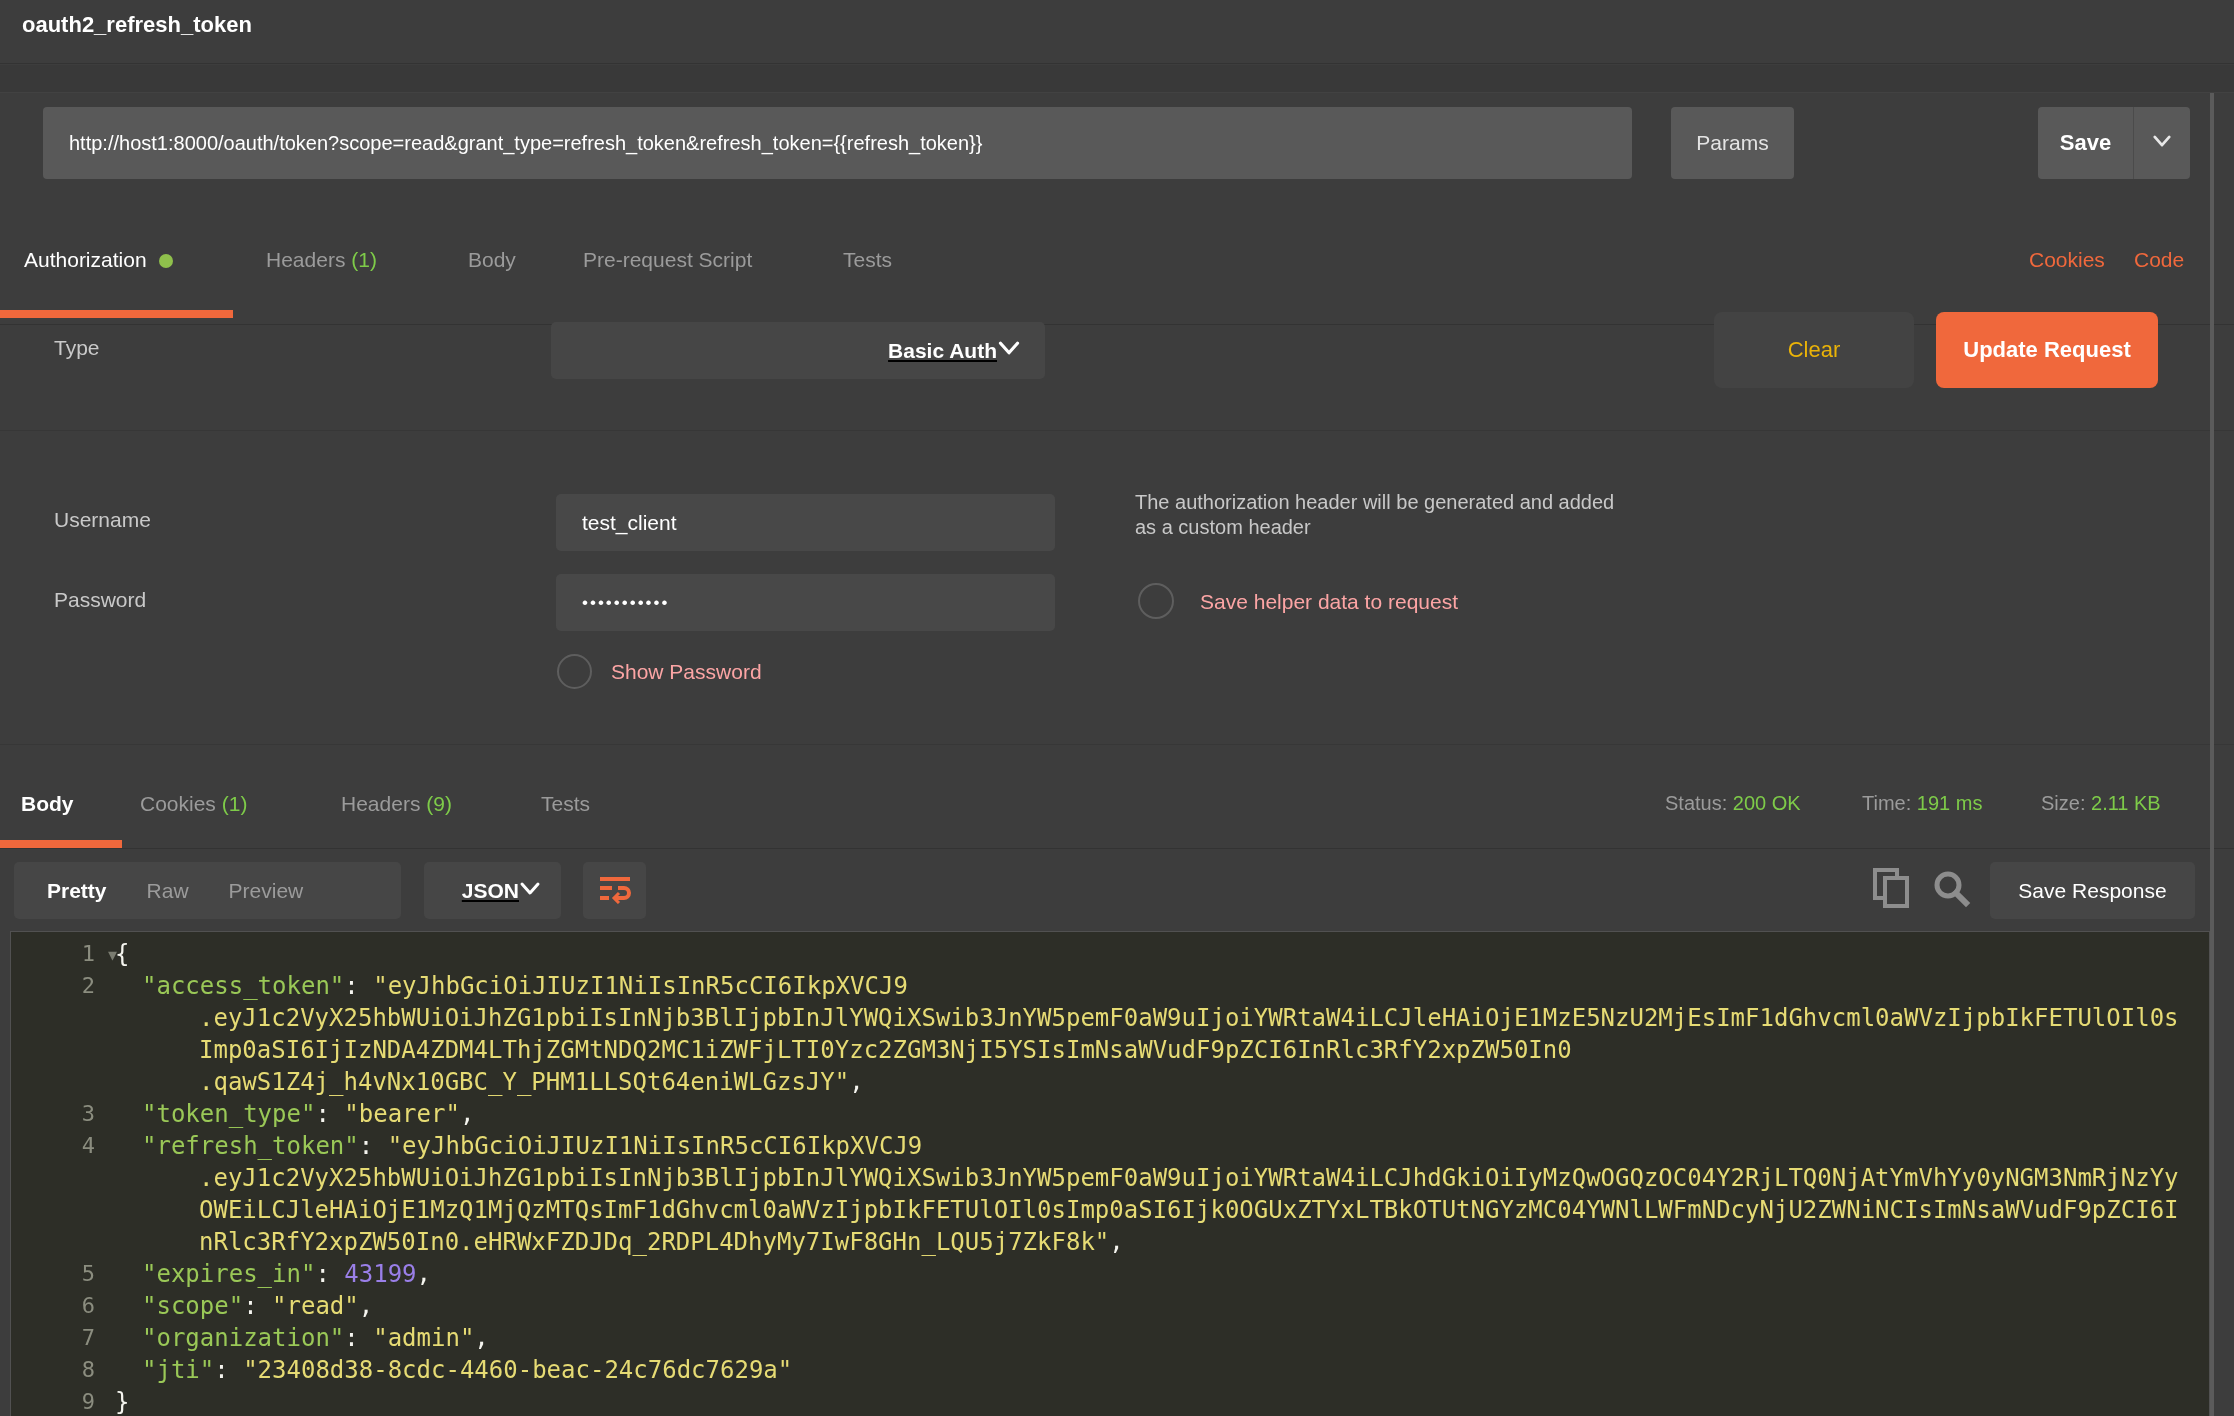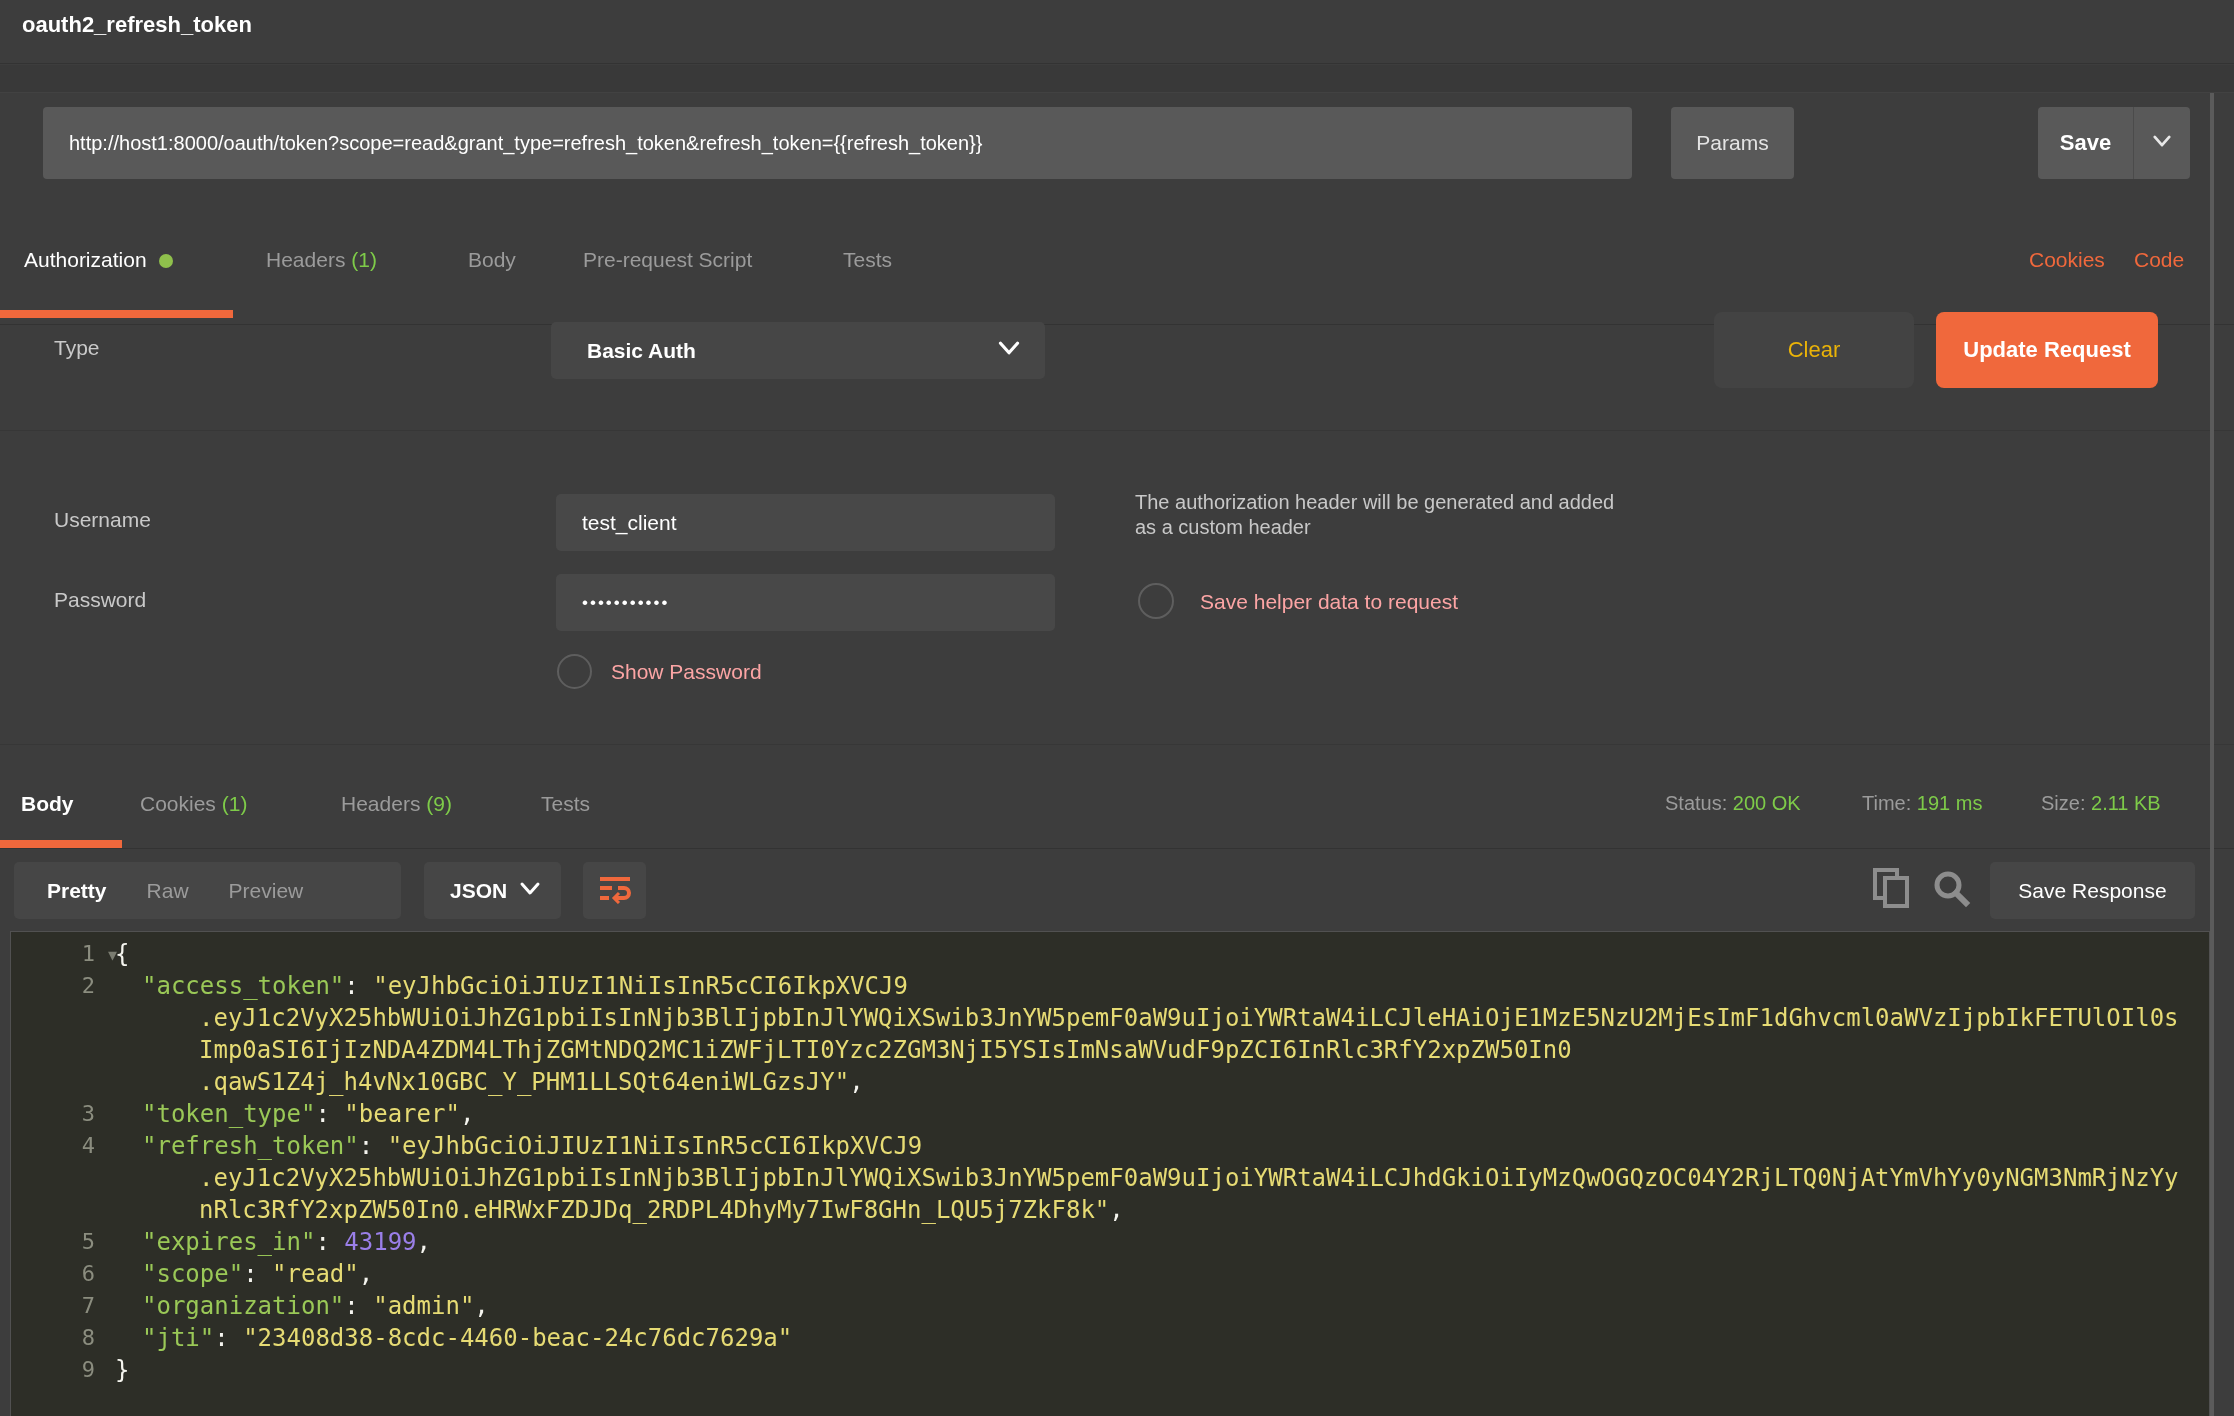--- a/index.html
+++ b/index.html
@@ -41,21 +41,21 @@
   .reqtabs{position:absolute;left:0;top:224px;width:2234px;height:101px;border-bottom:1px solid var(--line);}
   .tab{position:absolute;top:24px;font-size:21px;color:var(--muted);cursor:pointer;white-space:nowrap;}
   .tab .cnt{color:var(--green);}
   .tab.active{color:var(--txt);}
   .tab-underline{position:absolute;left:0;top:86px;width:233px;height:8px;background:var(--accent);}
   .authdot{display:inline-block;width:14px;height:14px;border-radius:50%;background:#8fc04c;margin-left:12px;vertical-align:middle;}
   .toplinks{position:absolute;top:24px;font-size:21px;color:var(--accent);cursor:pointer;}
 
   
   .flabel{position:absolute;font-size:21px;color:var(--label);}
-  .dropdown{position:absolute;background:var(--ctl);border-radius:5px;display:flex;align-items:center;justify-content:space-between;padding:0 24px 0 36px;cursor:pointer;}
+  .dropdown{position:absolute;background:var(--ctl);border-radius:5px;display:flex;align-items:center;justify-content:flex-end;padding:0 24px 0 36px;cursor:pointer;text-decoration:underline;}
   .dropdown .v{color:var(--txt);font-size:21px;font-weight:bold;}
   .pbtn{position:absolute;border:none;border-radius:8px;font-size:22px;cursor:pointer;font-family:"Liberation Sans",sans-serif;}
   .clear{left:1714px;top:312px;width:200px;height:76px;background:var(--btn-dark);color:#eab308;}
   .update{left:1936px;top:312px;width:222px;height:76px;background:var(--accent);color:var(--txt);font-weight:bold;}
   .divider{position:absolute;left:0;width:2234px;height:1px;background:#373737;}
   .tinput{position:absolute;background:#484848;border:none;border-radius:5px;color:var(--txt);font-size:21px;padding:0 26px;outline:none;font-family:"Liberation Sans",sans-serif;}
   .radio{position:absolute;width:35px;height:35px;border-radius:50%;border:2px solid #5e5e5e;background:transparent;cursor:pointer;}
   .rlabel{position:absolute;font-size:21px;color:#fca5a5;}
   .helper-note{position:absolute;left:1135px;top:490px;width:480px;font-size:20px;line-height:25px;color:#c8c8c8;}
 
@@ -216,20 +216,21 @@
 
   <div class="code" id="code-lines">
       <div class="cl i0"><span class="g">1<span class="fold">▼</span></span><span class="ct"><span class="tk-punc">{</span></span></div>
       <div class="cl i1"><span class="g">2</span><span class="ct"><span class="tk-key">"access_token"</span><span class="tk-punc">: </span><span class="tk-str">"eyJhbGciOiJIUzI1NiIsInR5cCI6IkpXVCJ9</span></span></div>
       <div class="cl i2"><span class="g"></span><span class="ct"><span class="tk-str">.eyJ1c2VyX25hbWUiOiJhZG1pbiIsInNjb3BlIjpbInJlYWQiXSwib3JnYW5pemF0aW9uIjoiYWRtaW4iLCJleHAiOjE1MzE5NzU2MjEsImF1dGhvcml0aWVzIjpbIkFETUlOIl0s</span></span></div>
       <div class="cl i2"><span class="g"></span><span class="ct"><span class="tk-str">Imp0aSI6IjIzNDA4ZDM4LThjZGMtNDQ2MC1iZWFjLTI0Yzc2ZGM3NjI5YSIsImNsaWVudF9pZCI6InRlc3RfY2xpZW50In0</span></span></div>
       <div class="cl i2"><span class="g"></span><span class="ct"><span class="tk-str">.qawS1Z4j_h4vNx10GBC_Y_PHM1LLSQt64eniWLGzsJY"</span><span class="tk-punc">,</span></span></div>
       <div class="cl i1"><span class="g">3</span><span class="ct"><span class="tk-key">"token_type"</span><span class="tk-punc">: </span><span class="tk-str">"bearer"</span><span class="tk-punc">,</span></span></div>
       <div class="cl i1"><span class="g">4</span><span class="ct"><span class="tk-key">"refresh_token"</span><span class="tk-punc">: </span><span class="tk-str">"eyJhbGciOiJIUzI1NiIsInR5cCI6IkpXVCJ9</span></span></div>
       <div class="cl i2"><span class="g"></span><span class="ct"><span class="tk-str">.eyJ1c2VyX25hbWUiOiJhZG1pbiIsInNjb3BlIjpbInJlYWQiXSwib3JnYW5pemF0aW9uIjoiYWRtaW4iLCJhdGkiOiIyMzQwOGQzOC04Y2RjLTQ0NjAtYmVhYy0yNGM3NmRjNzYy</span></span></div>
+      <div class="cl i2"><span class="g"></span><span class="ct"><span class="tk-str">OWEiLCJleHAiOjE1MzQ1MjQzMTQsImF1dGhvcml0aWVzIjpbIkFETUlOIl0sImp0aSI6Ijk0OGUxZTYxLTBkOTUtNGYzMC04YWNlLWFmNDcyNjU2ZWNiNCIsImNsaWVudF9pZCI6I</span></span></div>
       <div class="cl i2"><span class="g"></span><span class="ct"><span class="tk-str">nRlc3RfY2xpZW50In0.eHRWxFZDJDq_2RDPL4DhyMy7IwF8GHn_LQU5j7ZkF8k"</span><span class="tk-punc">,</span></span></div>
       <div class="cl i1"><span class="g">5</span><span class="ct"><span class="tk-key">"expires_in"</span><span class="tk-punc">: </span><span class="tk-num">43199</span><span class="tk-punc">,</span></span></div>
       <div class="cl i1"><span class="g">6</span><span class="ct"><span class="tk-key">"scope"</span><span class="tk-punc">: </span><span class="tk-str">"read"</span><span class="tk-punc">,</span></span></div>
       <div class="cl i1"><span class="g">7</span><span class="ct"><span class="tk-key">"organization"</span><span class="tk-punc">: </span><span class="tk-str">"admin"</span><span class="tk-punc">,</span></span></div>
       <div class="cl i1"><span class="g">8</span><span class="ct"><span class="tk-key">"jti"</span><span class="tk-punc">: </span><span class="tk-str">"23408d38-8cdc-4460-beac-24c76dc7629a"</span></span></div>
       <div class="cl i0"><span class="g">9</span><span class="ct"><span class="tk-punc">}</span></span></div>
     </div>
 
   <div class="vscroll"></div>
 

